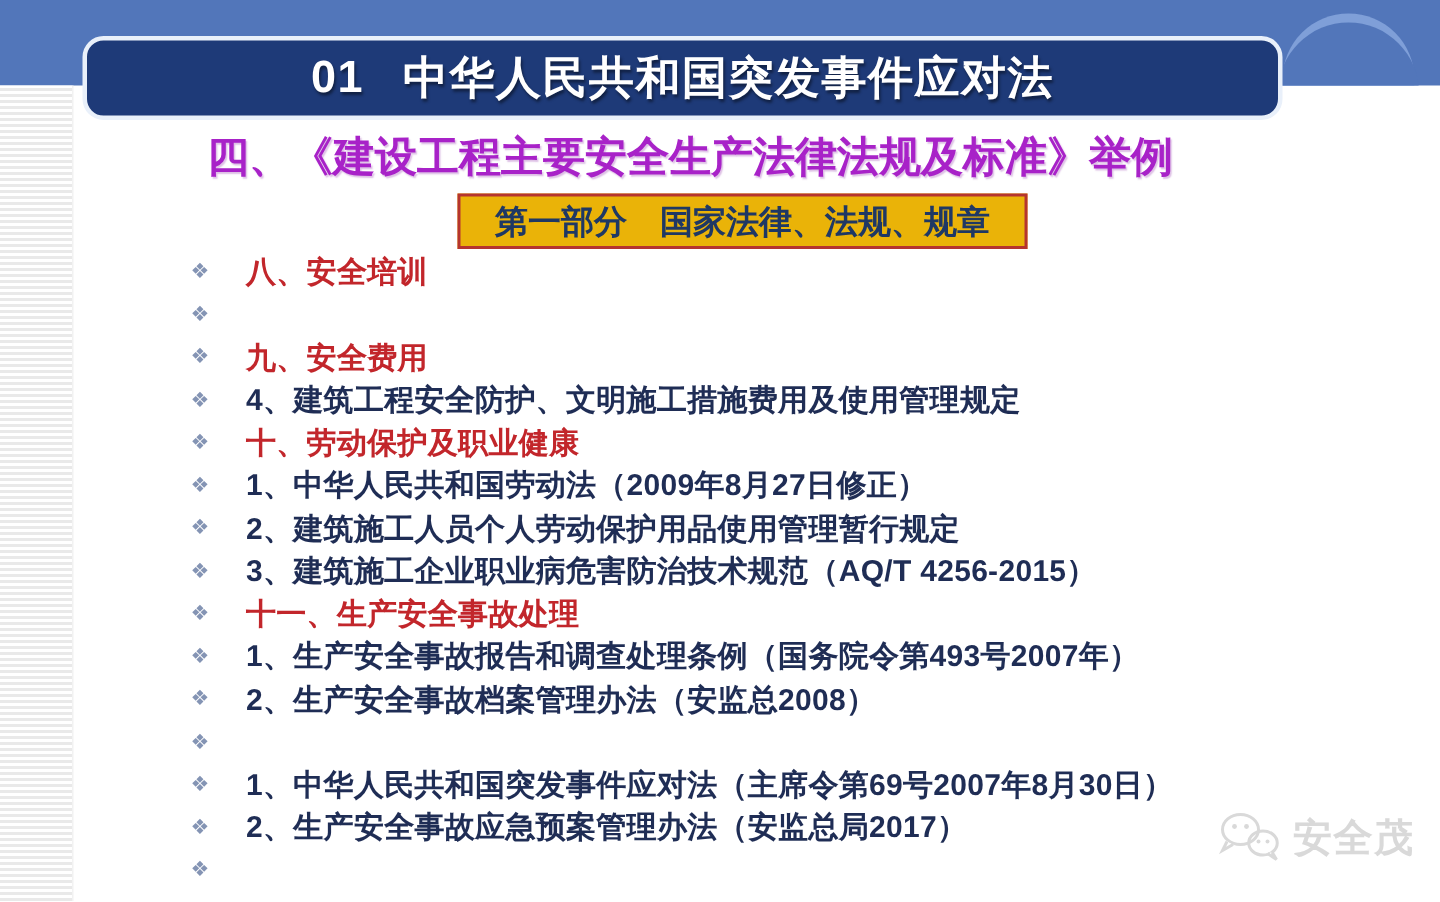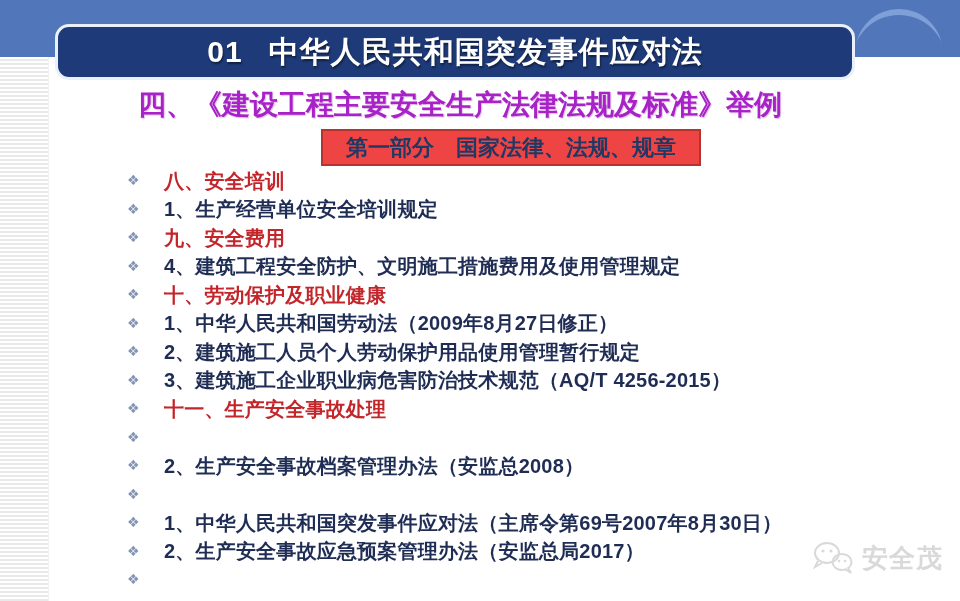--- a/index.html
+++ b/index.html
@@ -31,22 +31,22 @@
   .title-banner .num{margin-right:26px;text-align:right;}
   
   .subtitle{
     position:absolute;left:60px;top:87px;width:800px;height:36px;
     display:flex;align-items:center;justify-content:center;
     color:var(--magenta,#a822c8);font-weight:bold;font-size:28px;
     text-shadow:1px 1px 1px rgba(120,0,150,.25);
   }
   
   .part-box{
-    position:absolute;left:321px;top:129px;width:376px;height:33px;
-    border:2px solid var(--box-red,#b5342f);background:#ef4444;
+    position:absolute;left:305px;top:129px;width:376px;height:33px;
+    border:2px solid var(--box-red,#b5342f);background:#eab308;
     display:flex;align-items:center;justify-content:center;
     color:var(--navy-text,#1f3864);font-weight:bold;font-size:22px;
   }
   
   .law-list{
     position:absolute;left:127px;top:167px;width:770px;
   }
   .row{
     display:flex;align-items:center;height:28.5px;white-space:nowrap;
   }
@@ -88,21 +88,20 @@
 
   <div class="part-box">第一部分　国家法律、法规、规章</div>
 
   <div class="law-list">
       <div class="row section">
         <span class="bullet">❖</span>
         <span class="txt">八、安全培训</span>
       </div>
       <div class="row item">
         <span class="bullet">❖</span>
-        <span class="txt">1、生产经营单位安全培训规定</span>
       </div>
       <div class="row section">
         <span class="bullet">❖</span>
         <span class="txt">九、安全费用</span>
       </div>
       <div class="row item">
         <span class="bullet">❖</span>
         <span class="txt">4、建筑工程安全防护、文明施工措施费用及使用管理规定</span>
       </div>
       <div class="row section">
@@ -120,20 +119,21 @@
       <div class="row item">
         <span class="bullet">❖</span>
         <span class="txt">3、建筑施工企业职业病危害防治技术规范（AQ/T 4256-2015）</span>
       </div>
       <div class="row section">
         <span class="bullet">❖</span>
         <span class="txt">十一、生产安全事故处理</span>
       </div>
       <div class="row item">
         <span class="bullet">❖</span>
+        <span class="txt">1、生产安全事故报告和调查处理条例（国务院令第493号2007年）</span>
       </div>
       <div class="row item">
         <span class="bullet">❖</span>
         <span class="txt">2、生产安全事故档案管理办法（安监总2008）</span>
       </div>
       <div class="row section">
         <span class="bullet">❖</span>
       </div>
       <div class="row item">
         <span class="bullet">❖</span>

